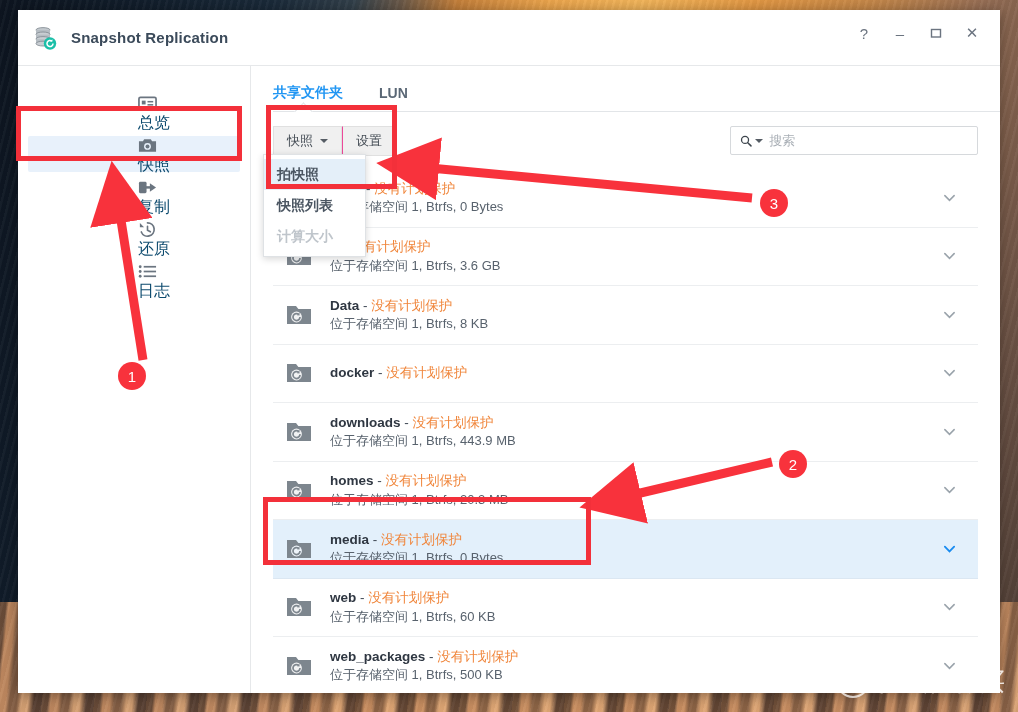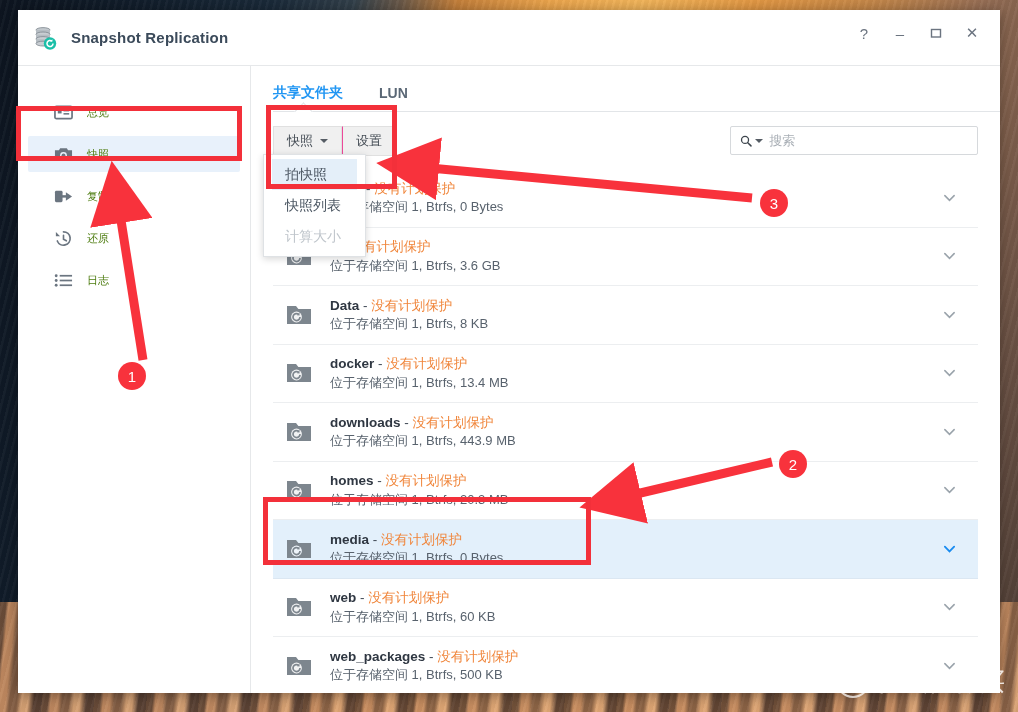--- a/index.html
+++ b/index.html
@@ -117,23 +117,24 @@
     background: #fff;
     position: relative;
   }
   .side-item {
     height: 36px;
     margin: 6px 10px;
     display: flex;
     align-items: center;
     padding-left: 26px;
     border-radius: 2px;
-    color: #4d7c0f;
-    font-size: 11px;
+    color: #0c4a6e;
+    font-size: 16px;
     cursor: default;
+    flex-direction: column;
   }
   .side-item.active { background: #e8f1fb; }
   .side-item .slabel { margin-left: 14px; }
   .sicon { width: 19px; height: 19px; flex: 0 0 auto; display:block; }
 
   
   #main { flex: 1 1 auto; position: relative; background: #fff; }
 
   #tabs {
     height: 47px;
@@ -224,21 +225,22 @@
   
   #dropdown {
     position: absolute;
     left: 12px;
     top: 41px;
     width: 103px;
     background: #fff;
     border: 1px solid #dfe2e5;
     box-shadow: 0 2px 7px rgba(0,0,0,.16);
     z-index: 40;
-    padding: 4px 8px;
+    padding: 4px 0;
+    font-weight: bold;
   }
   .dd-item {
     height: 31px;
     display: flex;
     align-items: center;
     padding-left: 13px;
     font-size: 14px;
     color: #4b5662;
     cursor: default;
   }
@@ -512,21 +514,20 @@
           <svg class="folder-ico" viewBox="0 0 28 28">
             <path d="M2 5h9l2.4 3H26v15H2z" fill="#7d868e"></path>
             <circle cx="11.5" cy="16" r="5.4" fill="#f1f2f3"></circle>
             <path d="M15 16a3.5 3.5 0 1 1-1.2-2.6" fill="none" stroke="#7d868e" stroke-width="1.7"></path>
             <path d="M14.4 11.7l.2 2.7-2.7-.2z" fill="#7d868e"></path>
           </svg>
           <div class="row-txt">
             <div class="row-title">
               <b>docker</b><span> - </span><span class="row-status">没有计划保护</span>
             </div>
-            <div class="row-sub">位于存储空间 1, Btrfs, 13.4 MB</div>
           </div>
           <svg class="row-chev" viewBox="0 0 14 14">
             <path d="M2 4.5L7 9.5 12 4.5" fill="none" stroke="#9aa3ab" stroke-width="1.7" stroke-linecap="round"></path>
           </svg>
         </div>
 
         <div class="row">
           <svg class="folder-ico" viewBox="0 0 28 28">
             <path d="M2 5h9l2.4 3H26v15H2z" fill="#7d868e"></path>
             <circle cx="11.5" cy="16" r="5.4" fill="#f1f2f3"></circle>

